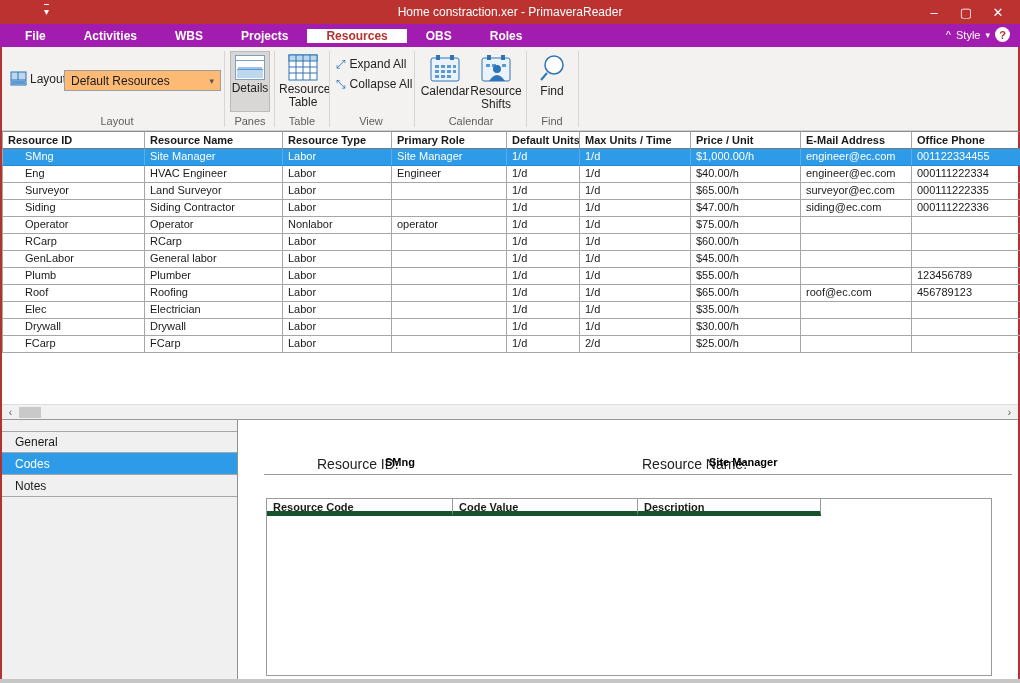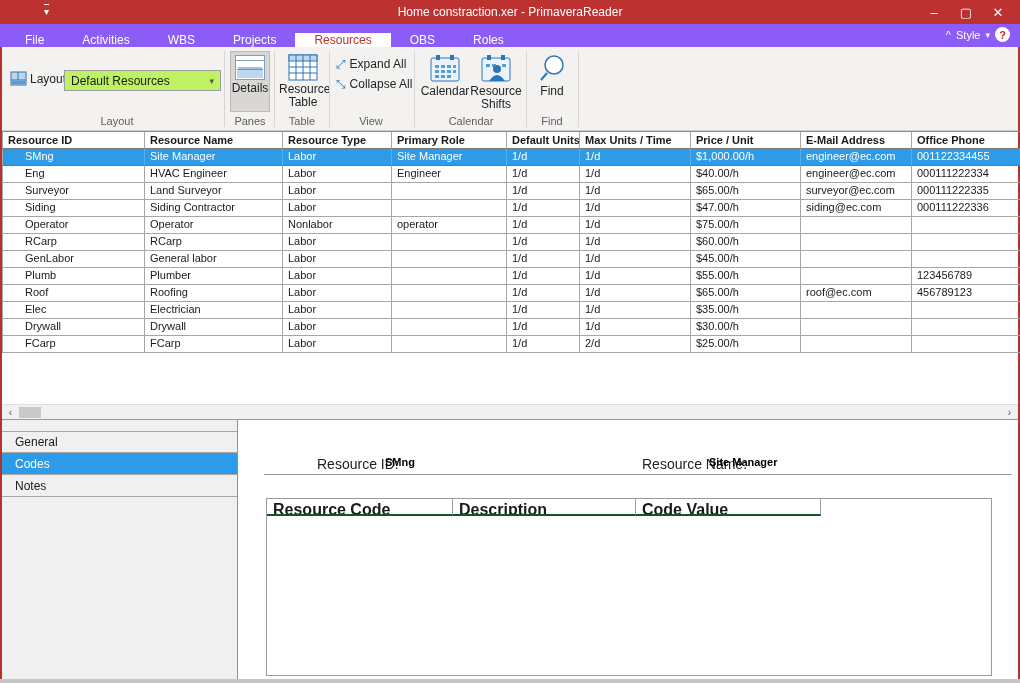--- a/index.html
+++ b/index.html
@@ -8,33 +8,33 @@
   .window { position:absolute; top:0; left:0; width:1020px; height:683px; border-left:2px solid #b4322f; border-right:2px solid #b4322f; background:#fff; }
 
   
   .titlebar { position:absolute; top:0; left:-2px; width:1020px; height:24px; background:#bb3231; color:#fff; }
   .qat { position:absolute; left:44px; top:4px; color:#fff; font-size:10px; line-height:14px; border-top:1px solid #fff; padding-top:0px; }
   .title-text { position:absolute; left:0; right:0; top:5px; text-align:center; font-size:12px; color:#fff; }
   .win-controls { position:absolute; right:6px; top:0; height:24px; display:flex; }
   .win-btn { width:32px; height:24px; display:flex; align-items:center; justify-content:center; color:#fff; font-size:13px; cursor:default; }
 
   
-  .menubar { position:absolute; top:24px; left:-2px; width:1020px; height:23px; background:#8b5cf6; display:flex; align-items:flex-end; padding-left:6px; }
+  .menubar { position:absolute; top:24px; left:-2px; width:1020px; height:23px; background:#a21caf; display:flex; align-items:center; padding-left:6px;font-weight:bold; }
   .menu-tab { color:#fff; font-size:12px; padding:0 19px; display:flex; align-items:center; }
   .menu-tab.active { background:#fff; color:#b4322f; }
   .style-area { position:absolute; right:8px; top:27px; color:#fff; font-size:11px; display:flex; align-items:center; gap:5px; }
   .style-caret { font-size:9px; }
   .help-circle { width:15px; height:15px; border-radius:50%; background:#fff; color:#b4322f; font-weight:bold; font-size:11px; display:flex; align-items:center; justify-content:center; }
 
   
   .ribbon { position:absolute; top:47px; left:0; width:1016px; height:84px; background:#f3f2f1; border-bottom:1px solid #d2d0ce; }
   .rib-sep { position:absolute; top:4px; width:1px; height:76px; background:#d8d6d4; }
   .group-label { position:absolute; bottom:3px; font-size:11px; color:#605e5c; text-align:center; }
   .layout-btn { position:absolute; left:8px; top:24px; display:flex; align-items:center; gap:3px; font-size:12px; color:#252423; }
-  .layout-select { position:absolute; left:62px; top:23px; width:157px; height:21px; background:#bef264; border:1px solid #9e9e9e; font-size:12px; display:flex; align-items:center; padding:0 6px; justify-content:space-between; }
+  .layout-select { position:absolute; left:62px; top:23px; width:157px; height:21px; background:#fdba74; border:1px solid #9e9e9e; font-size:12px; display:flex; align-items:center; padding:0 6px; justify-content:space-between; }
   .layout-select .arrow { color:#555; font-size:9px; }
   .big-btn { position:absolute; top:4px; display:flex; flex-direction:column; align-items:center; font-size:12px; color:#252423; text-align:center; line-height:13px; }
   .big-btn.pressed { background:#d9d7d5; border:1px solid #bdbbb9; }
   .small-btn { display:flex; align-items:center; gap:4px; font-size:12px; color:#252423; height:16px; }
   .blue { color:#2e75b6; }
 
   
   .ico-details { width:30px; height:25px; background:#fff; border:1px solid #7f9fbf; margin:3px 0 2px; position:relative; }
   .ico-details:before { content:""; position:absolute; left:0; right:0; top:4px; height:1px; background:#7f9fbf; }
   .ico-details:after { content:""; position:absolute; left:1px; right:1px; bottom:1px; height:8px; background:#bdd7ee; border-top:1px solid #5b9bd5; box-shadow:0 -3px 0 -1px #9dc3e6; }
@@ -58,21 +58,21 @@
   .side-tabs { position:absolute; left:0; top:0; width:236px; height:260px; background:#f0f0f0; border-right:1px solid #919191; }
   .side-tab { height:22px; border-bottom:1px solid #a6a6a6; display:flex; align-items:center; padding-left:13px; font-size:12px; color:#1a1a1a; }
   .side-tab:first-child { border-top:1px solid #a6a6a6; margin-top:11px; }
   .side-tab.active { background:#2e9be8; color:#fff; }
   .detail { position:absolute; left:237px; top:0; right:0; bottom:0; background:#fff; }
   .fld-label { position:absolute; font-size:14px; color:#222; }
   .fld-value { position:absolute; font-size:11px; font-weight:bold; color:#000; }
   .detail-rule { position:absolute; left:25px; top:54px; width:748px; height:1px; background:#9a9a9a; }
   .codes-box { position:absolute; left:27px; top:78px; width:726px; height:178px; border:1px solid #9a9a9a; background:#fff; }
   .c-row { display:flex; }
-  .c-cell { flex:none; border-right:1px solid #9a9a9a; border-bottom:2px solid #14532d; height:17px; padding:1px 6px 0 6px; font-size:16px; white-space:nowrap; overflow:hidden; }
+  .c-cell { flex:none; border-right:1px solid #9a9a9a; border-bottom:5px solid #14532d; height:17px; padding:1px 6px 0 6px; font-size:11px; white-space:nowrap; overflow:hidden; }
   .c-head .c-cell { font-weight:bold; padding-top:2px; }
 
   .bottom-strip { position:absolute; left:-2px; bottom:0; width:1020px; height:4px; background:#c6c6c6; }
 </style>
 </head>
 <body>
 
 <div class="window">
 
   <div class="titlebar">
@@ -364,21 +364,21 @@
       </div>
     <div class="detail">
       <span class="fld-label" style="left:78px; top:36px;">Resource ID:</span>
       <span class="fld-value" style="left:146px; top:36px;">SMng</span>
       <span class="fld-label" style="left:385px; top:36px;padding-left:18px;">Resource Name:</span>
       <span class="fld-value" style="left:470px; top:36px;">Site Manager</span>
       <div class="detail-rule"></div>
       <div class="codes-box">
         <div class="c-row c-head">
             <div class="c-cell" style="width: 186px; border-left: none;">Resource Code</div>
+            <div class="c-cell" style="width: 185px;">Code Value</div>
             <div class="c-cell" style="width: 183px;">Description</div>
-            <div class="c-cell" style="width: 185px;">Code Value</div>
           </div>
       </div>
     </div>
   </div>
 
   <div class="bottom-strip"></div>
 </div>
 
 </body></html>

